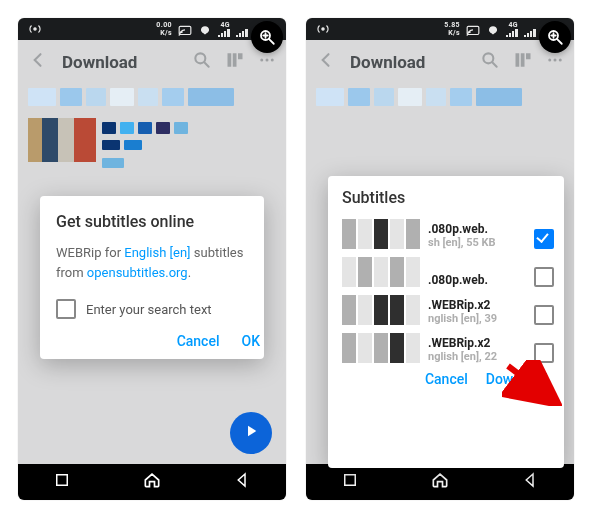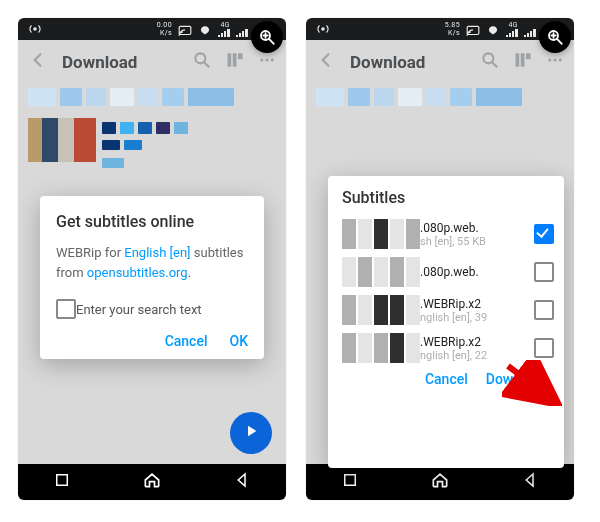--- a/index.html
+++ b/index.html
@@ -24,20 +24,21 @@
     position:absolute;top:18px;width:268px;height:482px;background:var(--bg-gray-backdrop);
     border-radius:6px;overflow:hidden;box-shadow:0 0 0 1px rgba(0,0,0,.03);
   }
   .shot.left{left:18px;}
   .shot.right{left:306px;}
   
   .statusbar{
     position:absolute;top:0;left:0;right:0;height:22px;background:var(--bg-dark);
     color:#eaeaea;display:flex;align-items:center;padding:0 10px;font-size:10px;
     letter-spacing:.4px;
+    font-weight:bold;
   }
   .statusbar .spacer{flex:1;}
   .statusbar .grp{display:flex;align-items:flex-end;gap:6px;}
   .statusbar .rate{display:flex;flex-direction:column;line-height:8px;font-size:7px;text-align:right;}
   .statusbar svg{display:block;}
   
   .toolbar{
     position:absolute;top:22px;left:0;right:0;height:44px;
     display:flex;align-items:center;padding:0 10px;gap:14px;
     background:transparent;color:var(--txt-muted);
@@ -63,36 +64,36 @@
   }
   
   .zoom-badge{
     position:absolute;top:3px;right:3px;width:32px;height:32px;border-radius:50%;
     background:#000;display:flex;align-items:center;justify-content:center;
     box-shadow:0 2px 6px rgba(0,0,0,.3);z-index:40;
   }
   
   .modal{
     position:absolute;left:22px;right:22px;background:#fff;border-radius:4px;
-    box-shadow:var(--shadow);padding:16px 16px 10px 16px;z-index:30;
+    box-shadow:var(--shadow);padding:16px 4px 10px 16px;z-index:30;
   }
   .modal h2{margin:0 0 12px 0;font-size:16px;font-weight:500;color:#333;}
   .modal p{margin:0 0 16px 0;font-size:13px;color:var(--txt-body);line-height:1.55;}
   .modal p a{color:var(--link);text-decoration:none;}
-  .modal .input-row{display:flex;align-items:center;gap:0;margin-bottom:14px;}
+  .modal .input-row{display:flex;align-items:center;gap:10px;margin-bottom:14px;}
   .modal .cb{width:16px;height:16px;border:2px solid #888;border-radius:2px;}
   .modal .placeholder{font-size:13px;color:#555;}
   .modal .dialog-actions{display:flex;justify-content:flex-end;gap:22px;font-size:14px;
     font-weight:500;color:var(--link);}
   .modal .dialog-actions span{cursor:pointer;}
   
   .sublist{position:absolute;left:22px;right:10px;top:130px;bottom:32px;background:#fff;
     border-radius:4px;box-shadow:var(--shadow);padding:12px 10px 10px 14px;z-index:30;margin-top:28px;}
   .sublist h2{margin:0 0 12px 0;font-size:16px;font-weight:500;color:#333;}
-  .sub-item{display:flex;align-items:center;gap:0;margin-bottom:8px;}
+  .sub-item{display:flex;align-items:flex-end;gap:8px;margin-bottom:8px;font-weight:bold;}
   .sub-thumb{width:78px;height:30px;display:flex;gap:2px;}
   .sub-thumb span{flex:1;background:#e4e4e4;}
   .sub-thumb span.dk{background:#2f2f2f;}
   .sub-thumb span.md{background:#b0b0b0;}
   .sub-meta{flex:1;min-width:0;}
   .sub-meta .line1{font-size:12px;color:#222;white-space:nowrap;overflow:hidden;text-overflow:clip;}
   .sub-meta .line2{font-size:11px;color:#aeaeae;white-space:nowrap;overflow:hidden;text-overflow:clip;}
   .sub-cb{width:16px;height:16px;border:2px solid #888;border-radius:2px;flex-shrink:0;}
   .sub-cb.checked{background:var(--accent-blue);border-color:var(--accent-blue);position:relative;}
   .sub-cb.checked::after{content:"";position:absolute;left:3px;top:0px;width:5px;height:9px;

